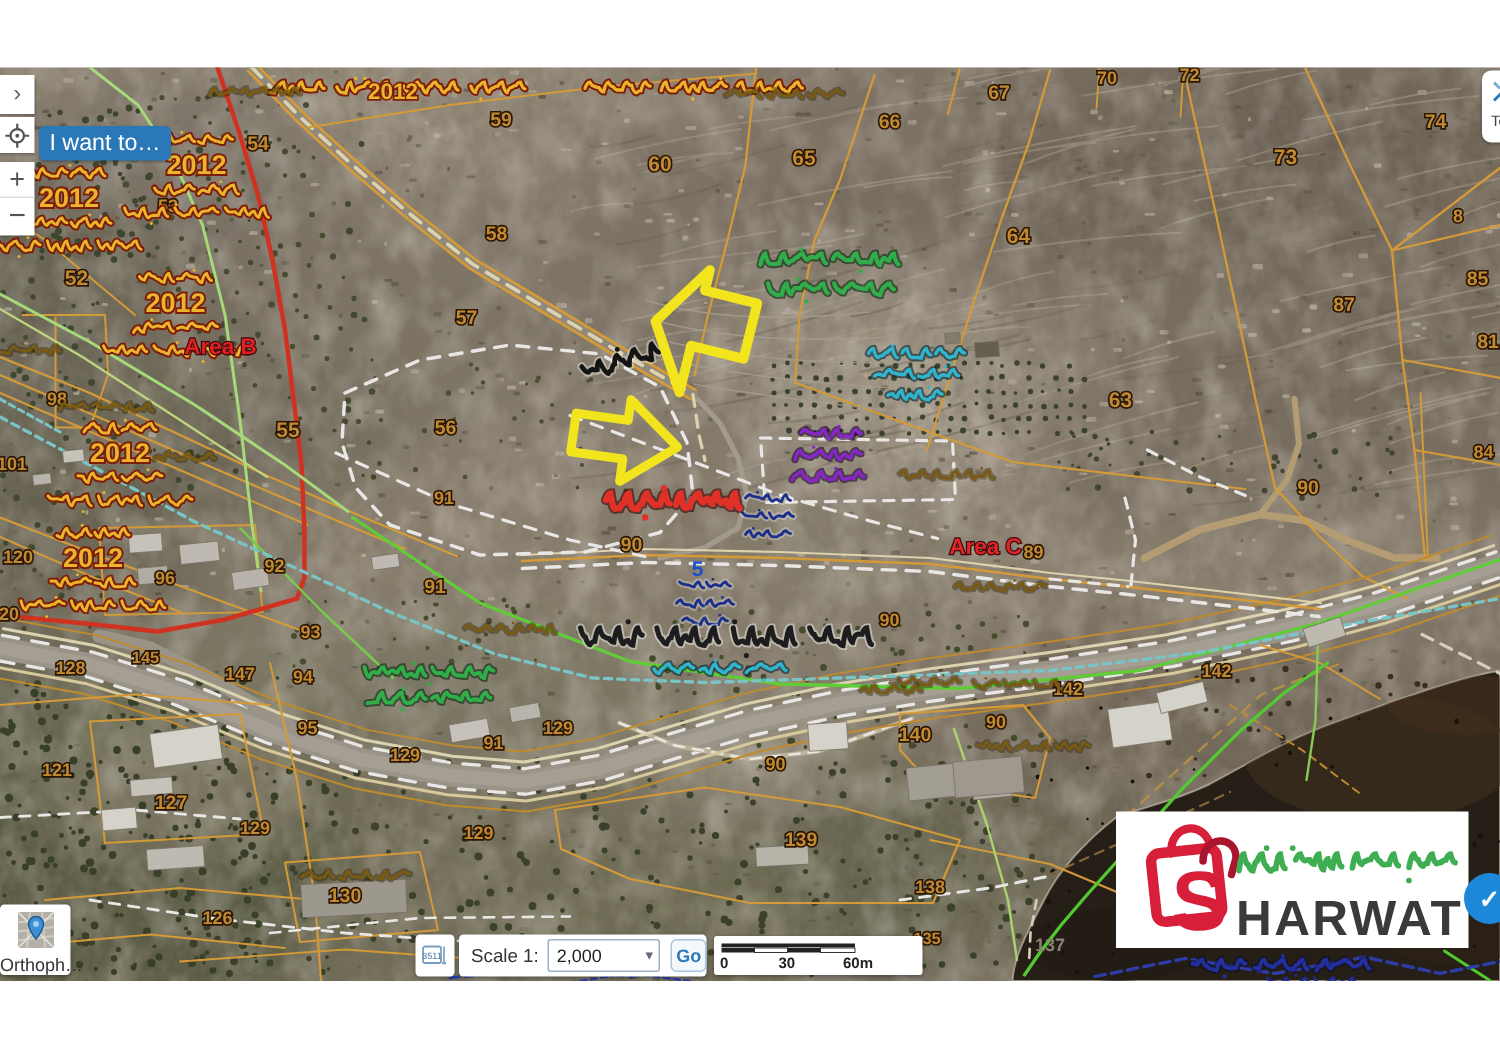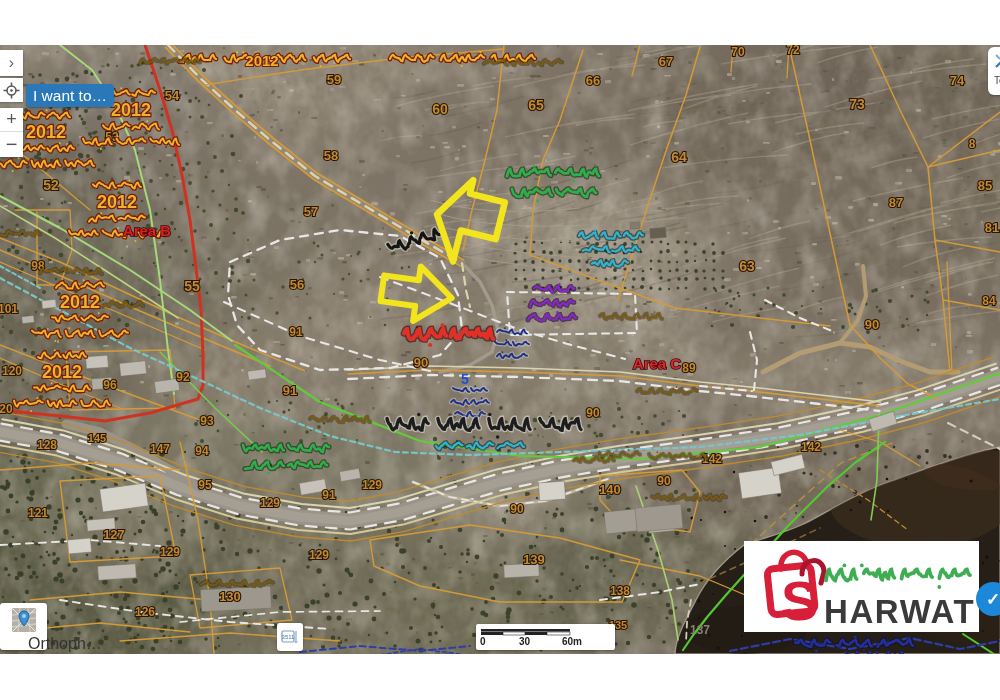--- a/index.html
+++ b/index.html
@@ -2645,31 +2645,39 @@
         <path d="M3,15 L13,5 M13,5 l2,-2 M11,3 l4,4" stroke="#2b78b8" stroke-width="2" fill="none"></path>
         <path d="M3,3 l4,4 M14,14 l-3,-3" stroke="#7ab0d8" stroke-width="2"></path>
       </svg><div style="font-size:10px;color:#444;margin-top:1px;">Too</div></div>
 
 <div style="position:absolute;left:0;top:603px;width:47px;height:47px;background:#fff;border-radius:3px;box-shadow:0 1px 3px rgba(0,0,0,0.35);text-align:center;font-family:'Liberation Sans',sans-serif;"><svg width="26" height="26" viewBox="0 0 26 26" style="margin-top:4px;">
         <rect x="1" y="1" width="24" height="24" fill="#b4b0a8"></rect>
         <path d="M1,8 L25,5 M1,14 L25,11 M1,20 L25,17 M9,1 L7,25 M17,1 L19,25" stroke="#cfccc4" stroke-width="1.3"></path>
         <path d="M1,1 L25,25 M25,1 L1,25" stroke="#e8e6e0" stroke-width="1"></path>
         <path d="M13,4 C10.2,4 8,6.2 8,9 c0,3.8 5,10 5,10 s5,-6.2 5,-10 c0,-2.8 -2.2,-5 -5,-5 z" fill="#3f8fd4" stroke="#1d5c94" stroke-width="1"></path>
         <circle cx="13" cy="9" r="2" fill="#9fd0f0"></circle>
-      </svg><div style="font-size:16px;color:#333;margin-top:-2px;padding-left:28px;">Orthoph…</div></div>
+      </svg><div style="font-size:12px;color:#333;margin-top:-2px;">Orthoph…</div></div>
 
 
 <div style="position:absolute;left:277px;top:623px;width:26px;height:28px;background:#fff;border-radius:3px;box-shadow:0 1px 3px rgba(0,0,0,0.35);display:flex;align-items:center;justify-content:center;">
       <svg width="18" height="16" viewBox="0 0 18 16">
         <rect x="1" y="2" width="12" height="11" rx="1.5" fill="none" stroke="#7a9ec0" stroke-width="1.2"></rect>
         <text x="7" y="10" font-size="6" fill="#4a7aaa" text-anchor="middle" style="font-family:'Liberation Sans',sans-serif;">3511</text>
         <path d="M15,2 v12 M13.5,13 h3" stroke="#8aa8c8" stroke-width="1.2"></path>
       </svg>
     </div>
 
+<div style="position:absolute;left:306px;top:623px;width:165px;height:28px;background:#fff;border-radius:3px;box-shadow:0 1px 3px rgba(0,0,0,0.35);display:flex;align-items:center;font-family:'Liberation Sans',sans-serif;">
+      <div style="font-size:12.5px;color:#333;margin-left:8px;white-space:nowrap;">Scale 1:</div>
+      <div style="margin-left:6px;width:83px;height:22px;border:1px solid #9ab2c8;border-radius:2px;display:flex;align-items:center;justify-content:space-between;">
+        <span style="font-size:12px;color:#222;margin-left:5px;">2,000</span>
+        <span style="font-size:10px;color:#667;margin-right:4px;">▾</span>
+      </div>
+      <div style="margin-left:7px;width:26px;height:22px;border:1px solid #aac4dd;border-radius:4px;background:#f4f8fb;display:flex;align-items:center;justify-content:center;font-size:12px;color:#2b78b8;font-weight:bold;">Go</div>
+    </div>
 
 <div style="position:absolute;left:476px;top:624px;width:139px;height:26px;background:#fff;border-radius:2px;box-shadow:0 1px 3px rgba(0,0,0,0.35);font-family:'Liberation Sans',sans-serif;"><svg width="139" height="26" viewBox="0 0 139 26">
         <rect x="5" y="5" width="89" height="2.6" fill="#222"></rect>
         <rect x="5" y="8" width="22" height="3" fill="#222"></rect>
         <rect x="27" y="8" width="22" height="3" fill="#fff" stroke="#222" stroke-width="0.6"></rect>
         <rect x="49" y="8" width="22" height="3" fill="#222"></rect>
         <rect x="71" y="8" width="23" height="3" fill="#fff" stroke="#222" stroke-width="0.6"></rect>
         <text x="4" y="21" font-size="10" font-weight="bold" fill="#222" style="font-family:'Liberation Sans',sans-serif;">0</text>
         <text x="43" y="21" font-size="10" font-weight="bold" fill="#222" style="font-family:'Liberation Sans',sans-serif;">30</text>
         <text x="86" y="21" font-size="10" font-weight="bold" fill="#222" style="font-family:'Liberation Sans',sans-serif;">60m</text>

